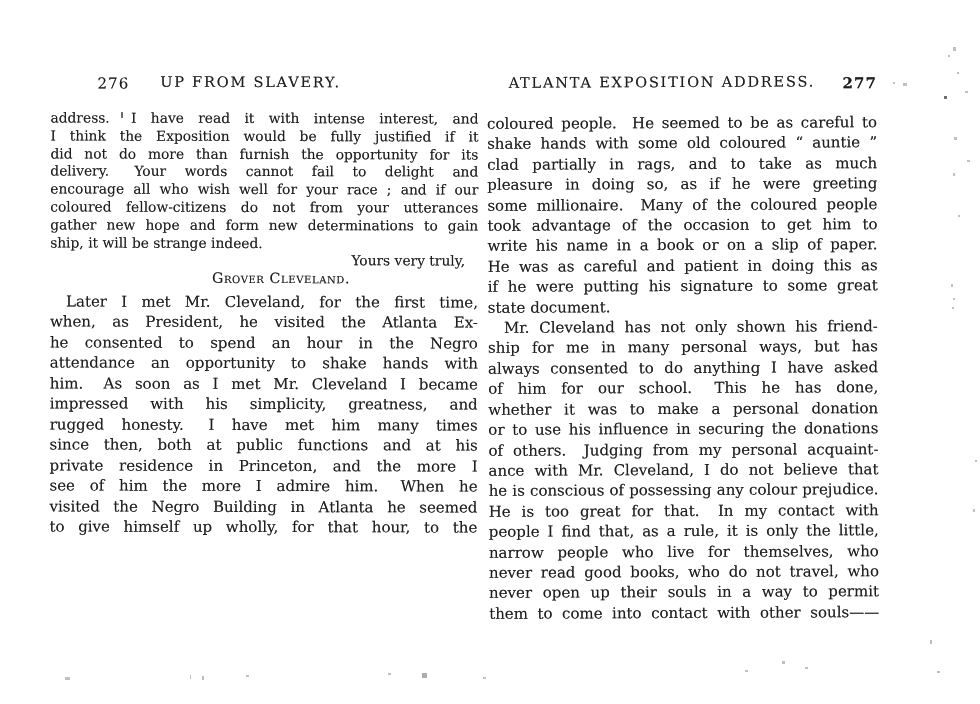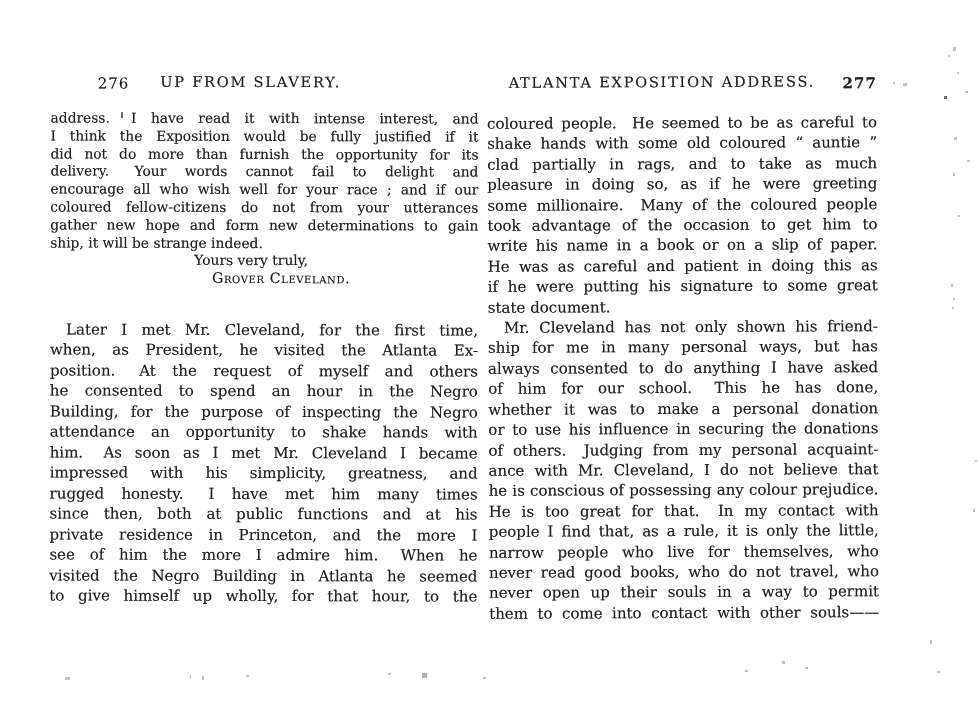--- a/index.html
+++ b/index.html
@@ -28,30 +28,30 @@
     white-space:nowrap;
   }
   .page-left  .running { position:relative; left:-14px; }
   .page-right .running { position:relative; left:-20px; }
 
   .txt { text-shadow:0 0 0.5px rgba(25,25,25,0.55); }
 
   .letter { margin-top:14px; font-size:13.8px; line-height:17.8px; }
   .signoff {
     font-size:13.8px; line-height:17.8px;
-    text-align:center; position:relative; left:-13px;
+    text-align:right; position:relative; left:-13px;
   }
   .signature {
     font-size:14.2px; line-height:17.8px;
     text-align:right; padding-right:128px;
     font-variant:small-caps; letter-spacing:0.6px;
   }
 
   .bodytext { font-size:15px; line-height:20.5px; }
-  .page-left  .bodytext { margin-top:32px; }
+  .page-left  .bodytext { margin-top:4px; }
   .page-right .para1 { margin-top:17px; line-height:20.4px; }
   .page-right .para2 { line-height:20.4px; }
 
   .line { text-align:justify; text-align-last:justify; }
   .line.flush  { text-align-last:left; }
   .line.indent { text-indent:16px; }
 
   .speck { position:absolute; background:#8d8d8d; opacity:0.55; }
   .speck.dark { background:#4a4a4a; opacity:0.8; }
 </style>
@@ -71,23 +71,21 @@
       <div class="line">encourage all who wish well for your race ; and if our</div>
       <div class="line">coloured fellow-citizens do not from your utterances</div>
       <div class="line">gather new hope and form new determinations to gain</div>
       <div class="line flush">ship, it will be strange indeed.</div>
     </div>
   <div class="signoff">Yours very truly,</div>
   <div class="signature">Grover Cleveland.</div>
   <div class="bodytext">
       <div class="line indent">Later I met Mr. Cleveland, for the first time,</div>
       <div class="line">when, as President, he visited the Atlanta Ex-</div>
-      <div class="line">position.  At the request of myself and others</div>
       <div class="line">he consented to spend an hour in the Negro</div>
-      <div class="line">Building, for the purpose of inspecting the Negro</div>
       <div class="line">attendance an opportunity to shake hands with</div>
       <div class="line">him.  As soon as I met Mr. Cleveland I became</div>
       <div class="line">impressed with his simplicity, greatness, and</div>
       <div class="line">rugged honesty.  I have met him many times</div>
       <div class="line">since then, both at public functions and at his</div>
       <div class="line">private residence in Princeton, and the more I</div>
       <div class="line">see of him the more I admire him.  When he</div>
       <div class="line">visited the Negro Building in Atlanta he seemed</div>
       <div class="line">to give himself up wholly, for that hour, to the</div>
     </div>

